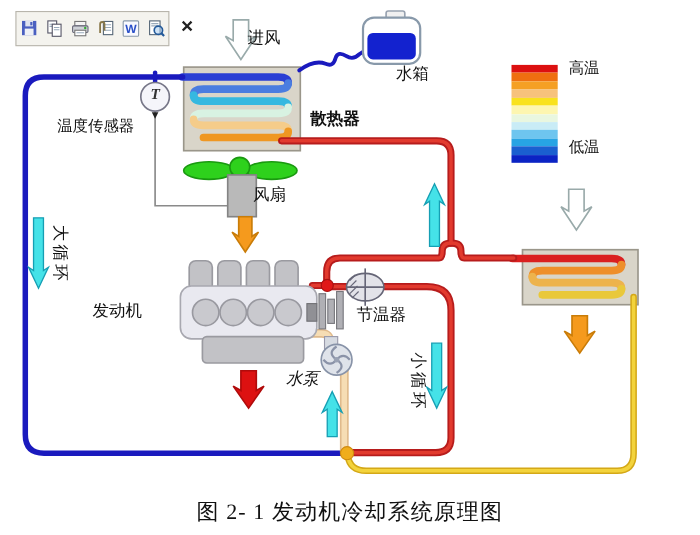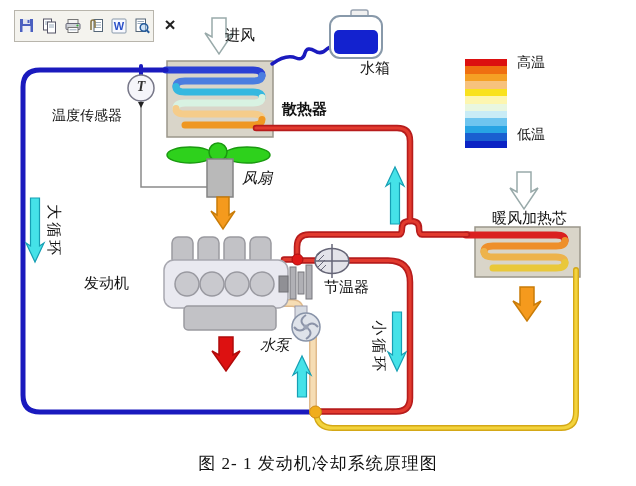--- a/index.html
+++ b/index.html
@@ -3,21 +3,21 @@
 <meta charset="utf-8">
 <style>
   html,body{margin:0;padding:0;background:#fff;}
   #stage{position:relative;width:636px;height:486px;background:#ffffff;overflow:hidden;
          font-family:"Liberation Serif","DejaVu Serif",serif;}
   #pipes{position:absolute;left:0;top:0;}
   .lbl{position:absolute;color:#111;font-size:15px;line-height:1.1;white-space:nowrap;}
   .lbl.small{font-size:14px;}
   .v-label{transform:rotate(90deg);transform-origin:center center;letter-spacing:3px;}
   #caption{position:absolute;left:0;top:452px;width:636px;text-align:center;
-           font-size:17px;color:#111;letter-spacing:1px;}
+           font-size:20px;color:#111;letter-spacing:1px;}
   #toolbar{position:absolute;left:14px;top:10px;width:140px;height:32px;
            background:#f4f3ee;border:1px solid #b8b5ac;display:flex;align-items:center;
            gap:4px;padding:0 2px;box-sizing:border-box;}
   .tb-btn{width:20px;height:20px;display:flex;align-items:center;justify-content:center;cursor:pointer;}
   #close-btn{position:absolute;left:159px;top:13px;width:22px;height:24px;
              font-family:"Liberation Sans","DejaVu Sans",sans-serif;
              font-size:19px;font-weight:bold;color:#222;text-align:center;line-height:24px;cursor:pointer;}
   #legend-bar{position:absolute;left:465px;top:59px;width:42px;height:89px;
               display:flex;flex-direction:column;}
   #legend-bar .stripe{flex:1;}
@@ -251,22 +251,21 @@
       <div class="stripe" style="background: rgb(11, 35, 196);"></div>
     </div>
   <div class="lbl small" style="left:517px;top:55px;">高温</div>
   <div class="lbl small" style="left:517px;top:127px;">低温</div>
 
   <div class="lbl" style="left:225px;top:27px;">进风</div>
   <div class="lbl" style="left:360px;top:60px;">水箱</div>
   <div class="lbl" style="left:282px;top:101px;font-weight:bold;">散热器</div>
   <div class="lbl small" style="left:52px;top:108px;">温度传感器</div>
   <div id="sensor-t">T</div>
-  <div class="lbl" style="left:242px;top:170px;font-style:italic;">风扇</div>
+  <div class="lbl" style="left:230px;top:170px;">风扇</div>
   <div class="lbl" style="left:84px;top:275px;">发动机</div>
   <div class="lbl" style="left:324px;top:279px;">节温器</div>
   <div class="lbl" style="left:260px;top:337px;font-style:italic;">水泵</div>
   <div class="lbl v-label" style="left:30px;top:220px;width:48px;">大循环</div>
   <div class="lbl v-label" style="left:355px;top:336px;width:48px;">小循环</div>
-  <div class="lbl" style="left:492px;top:210px;">暖风加热芯</div>
 
   <div id="caption">图 2- 1 发动机冷却系统原理图</div>
 </div>
 
 </body></html>

